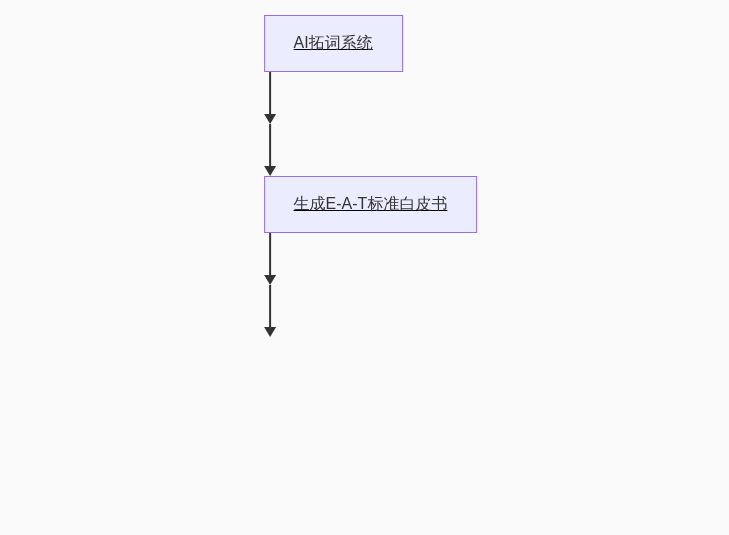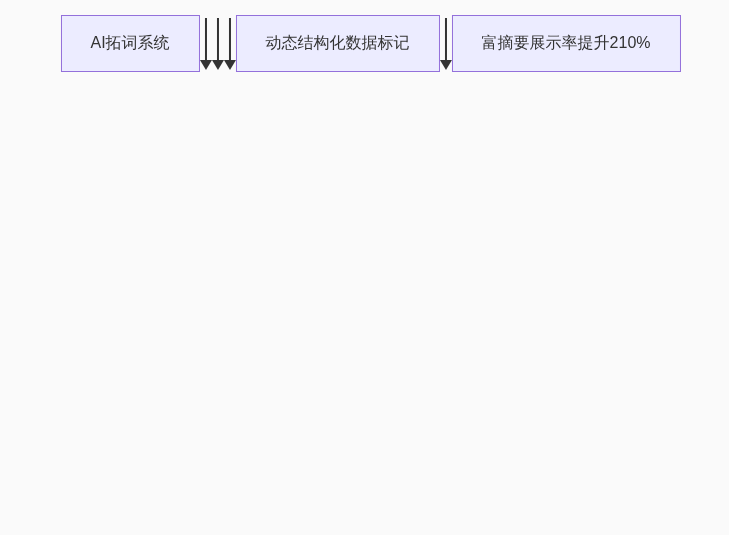--- a/index.html
+++ b/index.html
@@ -14,22 +14,23 @@
     width: 729px;
     height: 535px;
     background: #fafafa;
   }
   .flow-column {
     position: absolute;
     top: 15px;
     left: 50%;
     transform: translateX(calc(-50% + 6px));
     display: flex;
-    flex-direction: row;
-    align-items: center;
+    flex-direction: column;
+    align-items: flex-start;
+    text-decoration: underline;
   }
   .node {
     background: #ECECFF;
     border: 1px solid #9370DB;
     color: #333333;
     font-size: 16px;
     height: 57px;
     display: flex;
     align-items: center;
     justify-content: center;
@@ -70,33 +71,30 @@
       <div class="arrow-line"></div>
       <div class="arrow-head"></div>
     </div>
 
 
     <div class="arrow">
       <div class="arrow-line"></div>
       <div class="arrow-head"></div>
     </div>
 
-
-    <div class="arrow">
-      <div class="arrow-line"></div>
-      <div class="arrow-head"></div>
-    </div>
-
     <div class="node">
-      <span>动态结构化数据标记</span>
+      <span>生成E-A-T标准白皮书</span>
     </div>
 
     <div class="arrow">
       <div class="arrow-line"></div>
       <div class="arrow-head"></div>
     </div>
 
-    <div class="node">
-      <span>富摘要展示率提升210%</span>
+
+    <div class="arrow">
+      <div class="arrow-line"></div>
+      <div class="arrow-head"></div>
     </div>
+
 
   </div>
 </div>
 
 </body></html>

